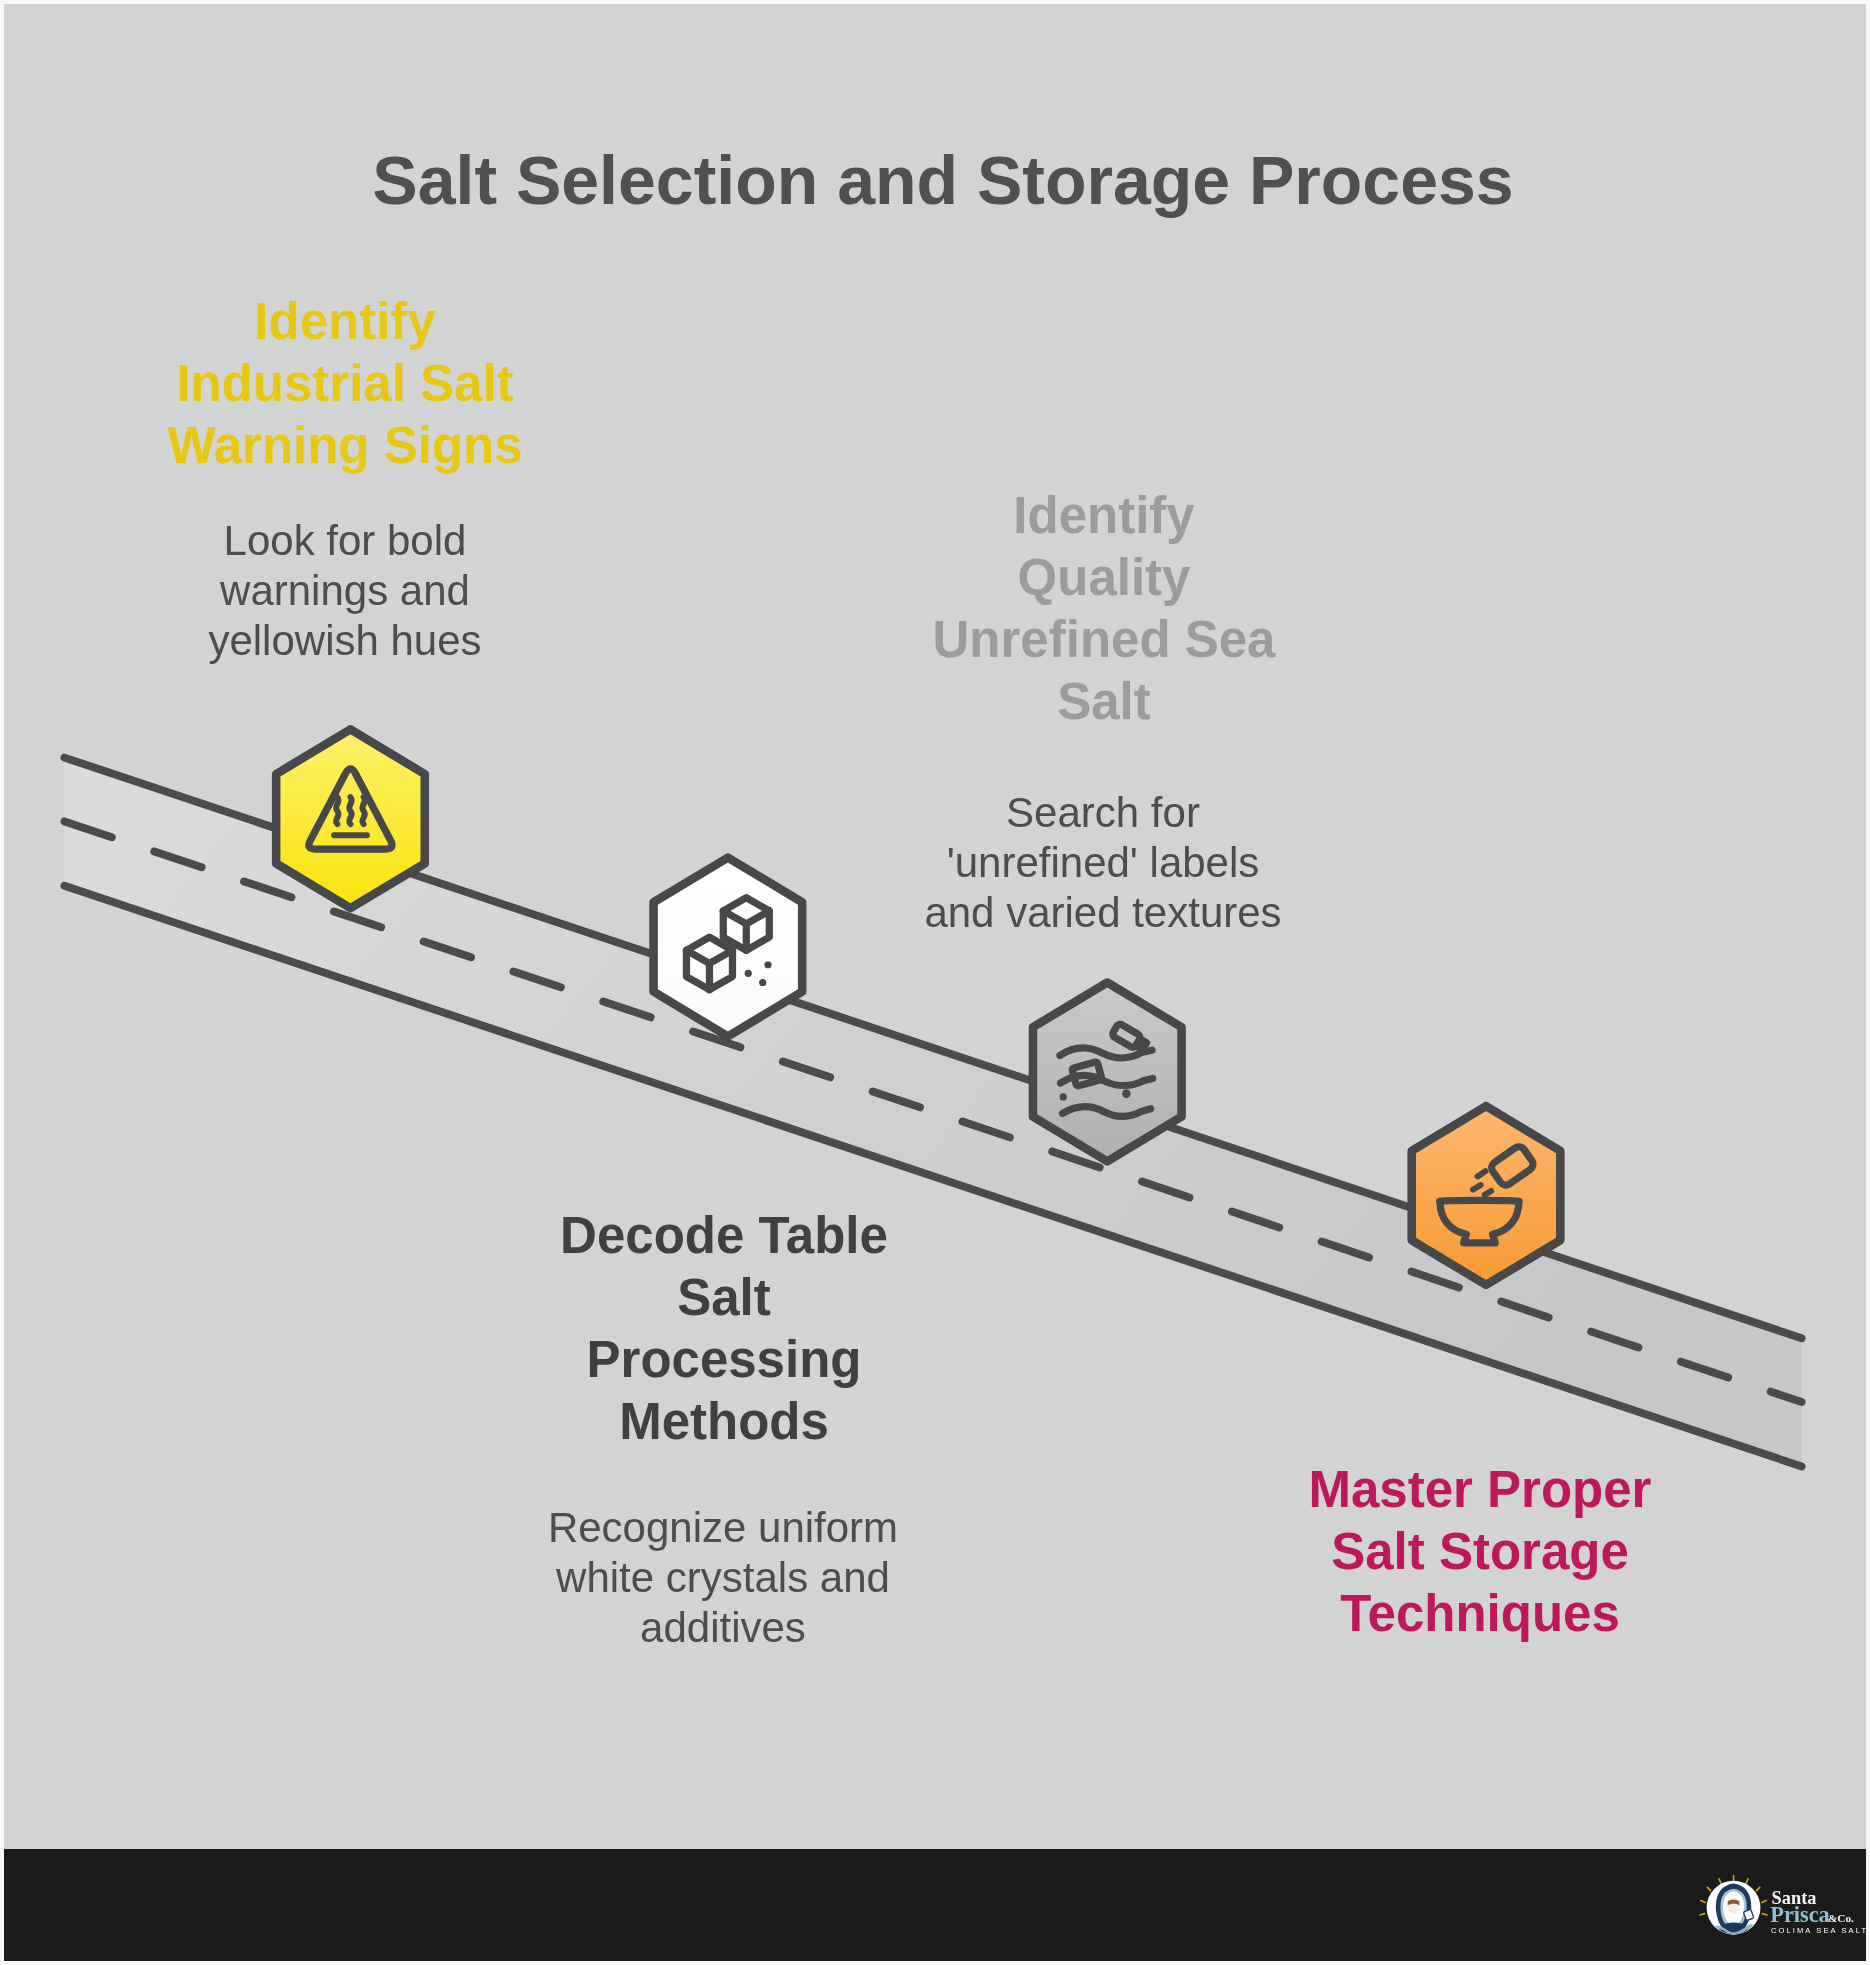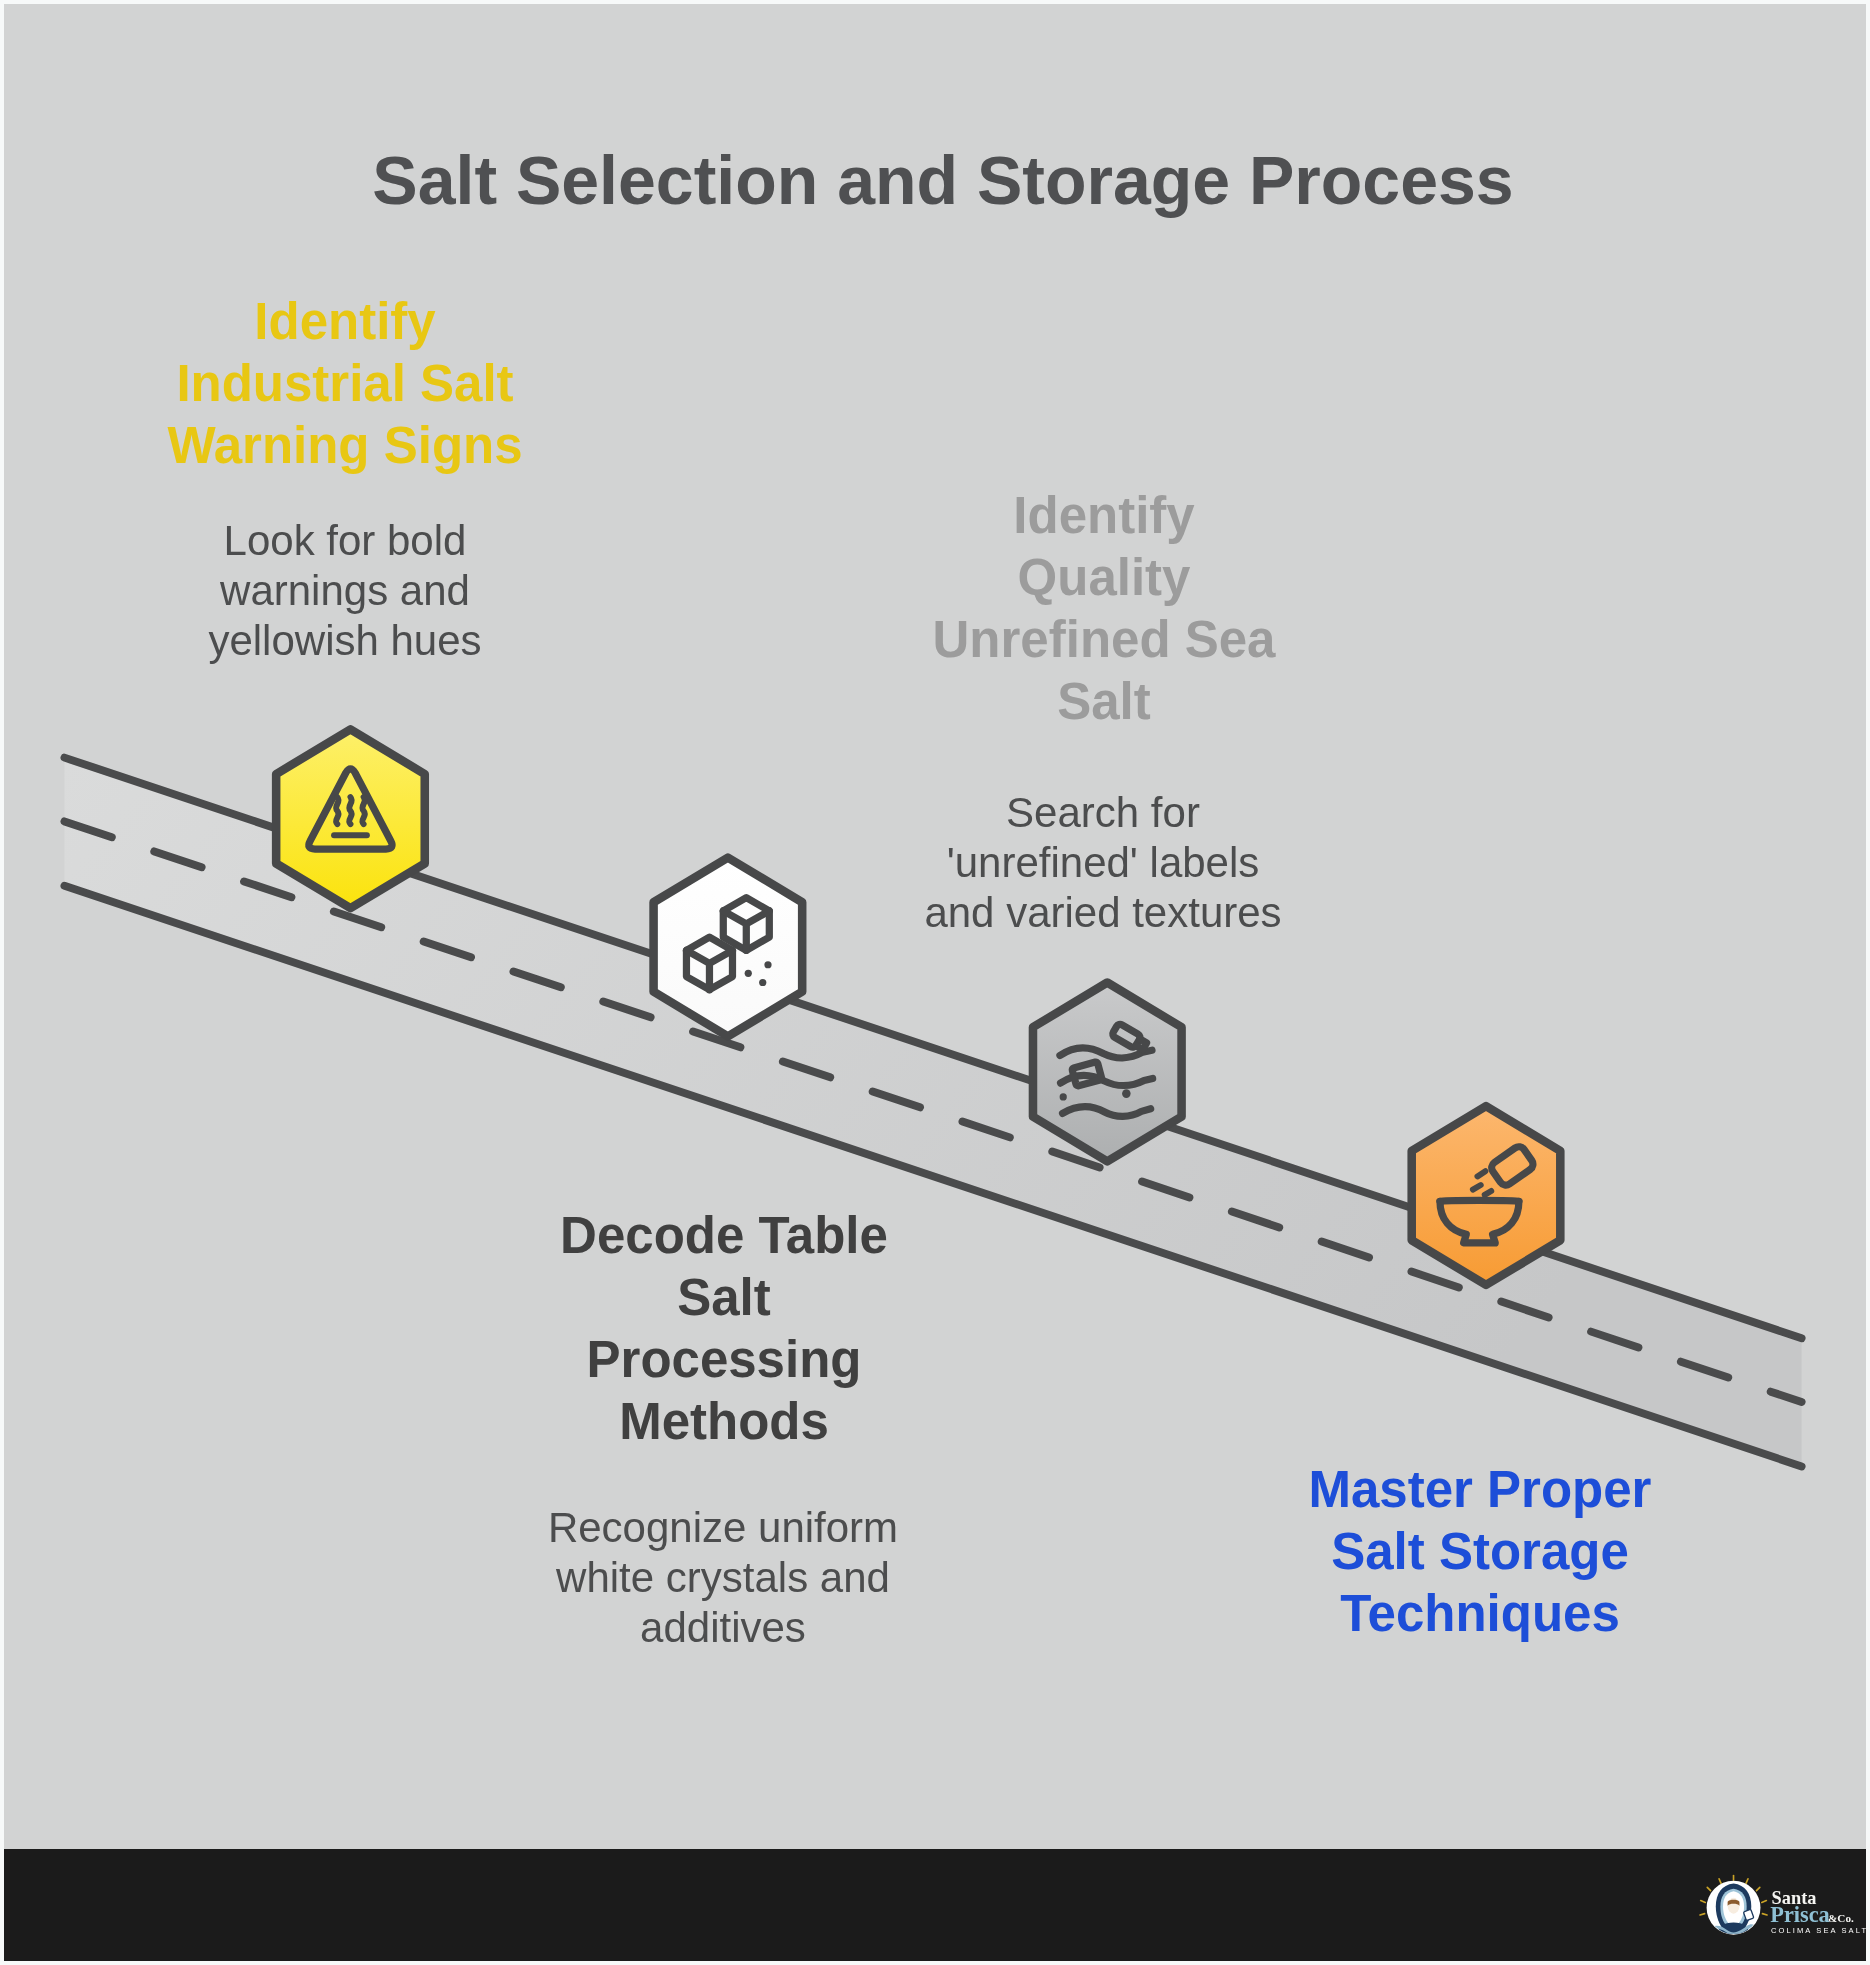--- a/index.html
+++ b/index.html
@@ -176,21 +176,21 @@
 additives</div>
 
   <div id="t3" class="step-title text-layer" style="color: rgb(156, 156, 156);">Identify
 Quality
 Unrefined Sea
 Salt</div>
   <div id="d3" class="step-desc text-layer">Search for
 'unrefined' labels
 and varied textures</div>
 
-  <div id="t4" class="step-title text-layer" style="color: #1d4ed8;">Master Proper
+  <div id="t4" class="step-title text-layer" style="color: #be185d;">Master Proper
 Salt Storage
 Techniques</div>
 
   <div id="footer-bar"></div>
 
   <svg id="logo-svg" width="197" height="92" viewBox="0 0 300 140">
     <defs>
       <clipPath id="logoClip">
           <circle cx="80" cy="65" r="40"></circle>
         </clipPath>

